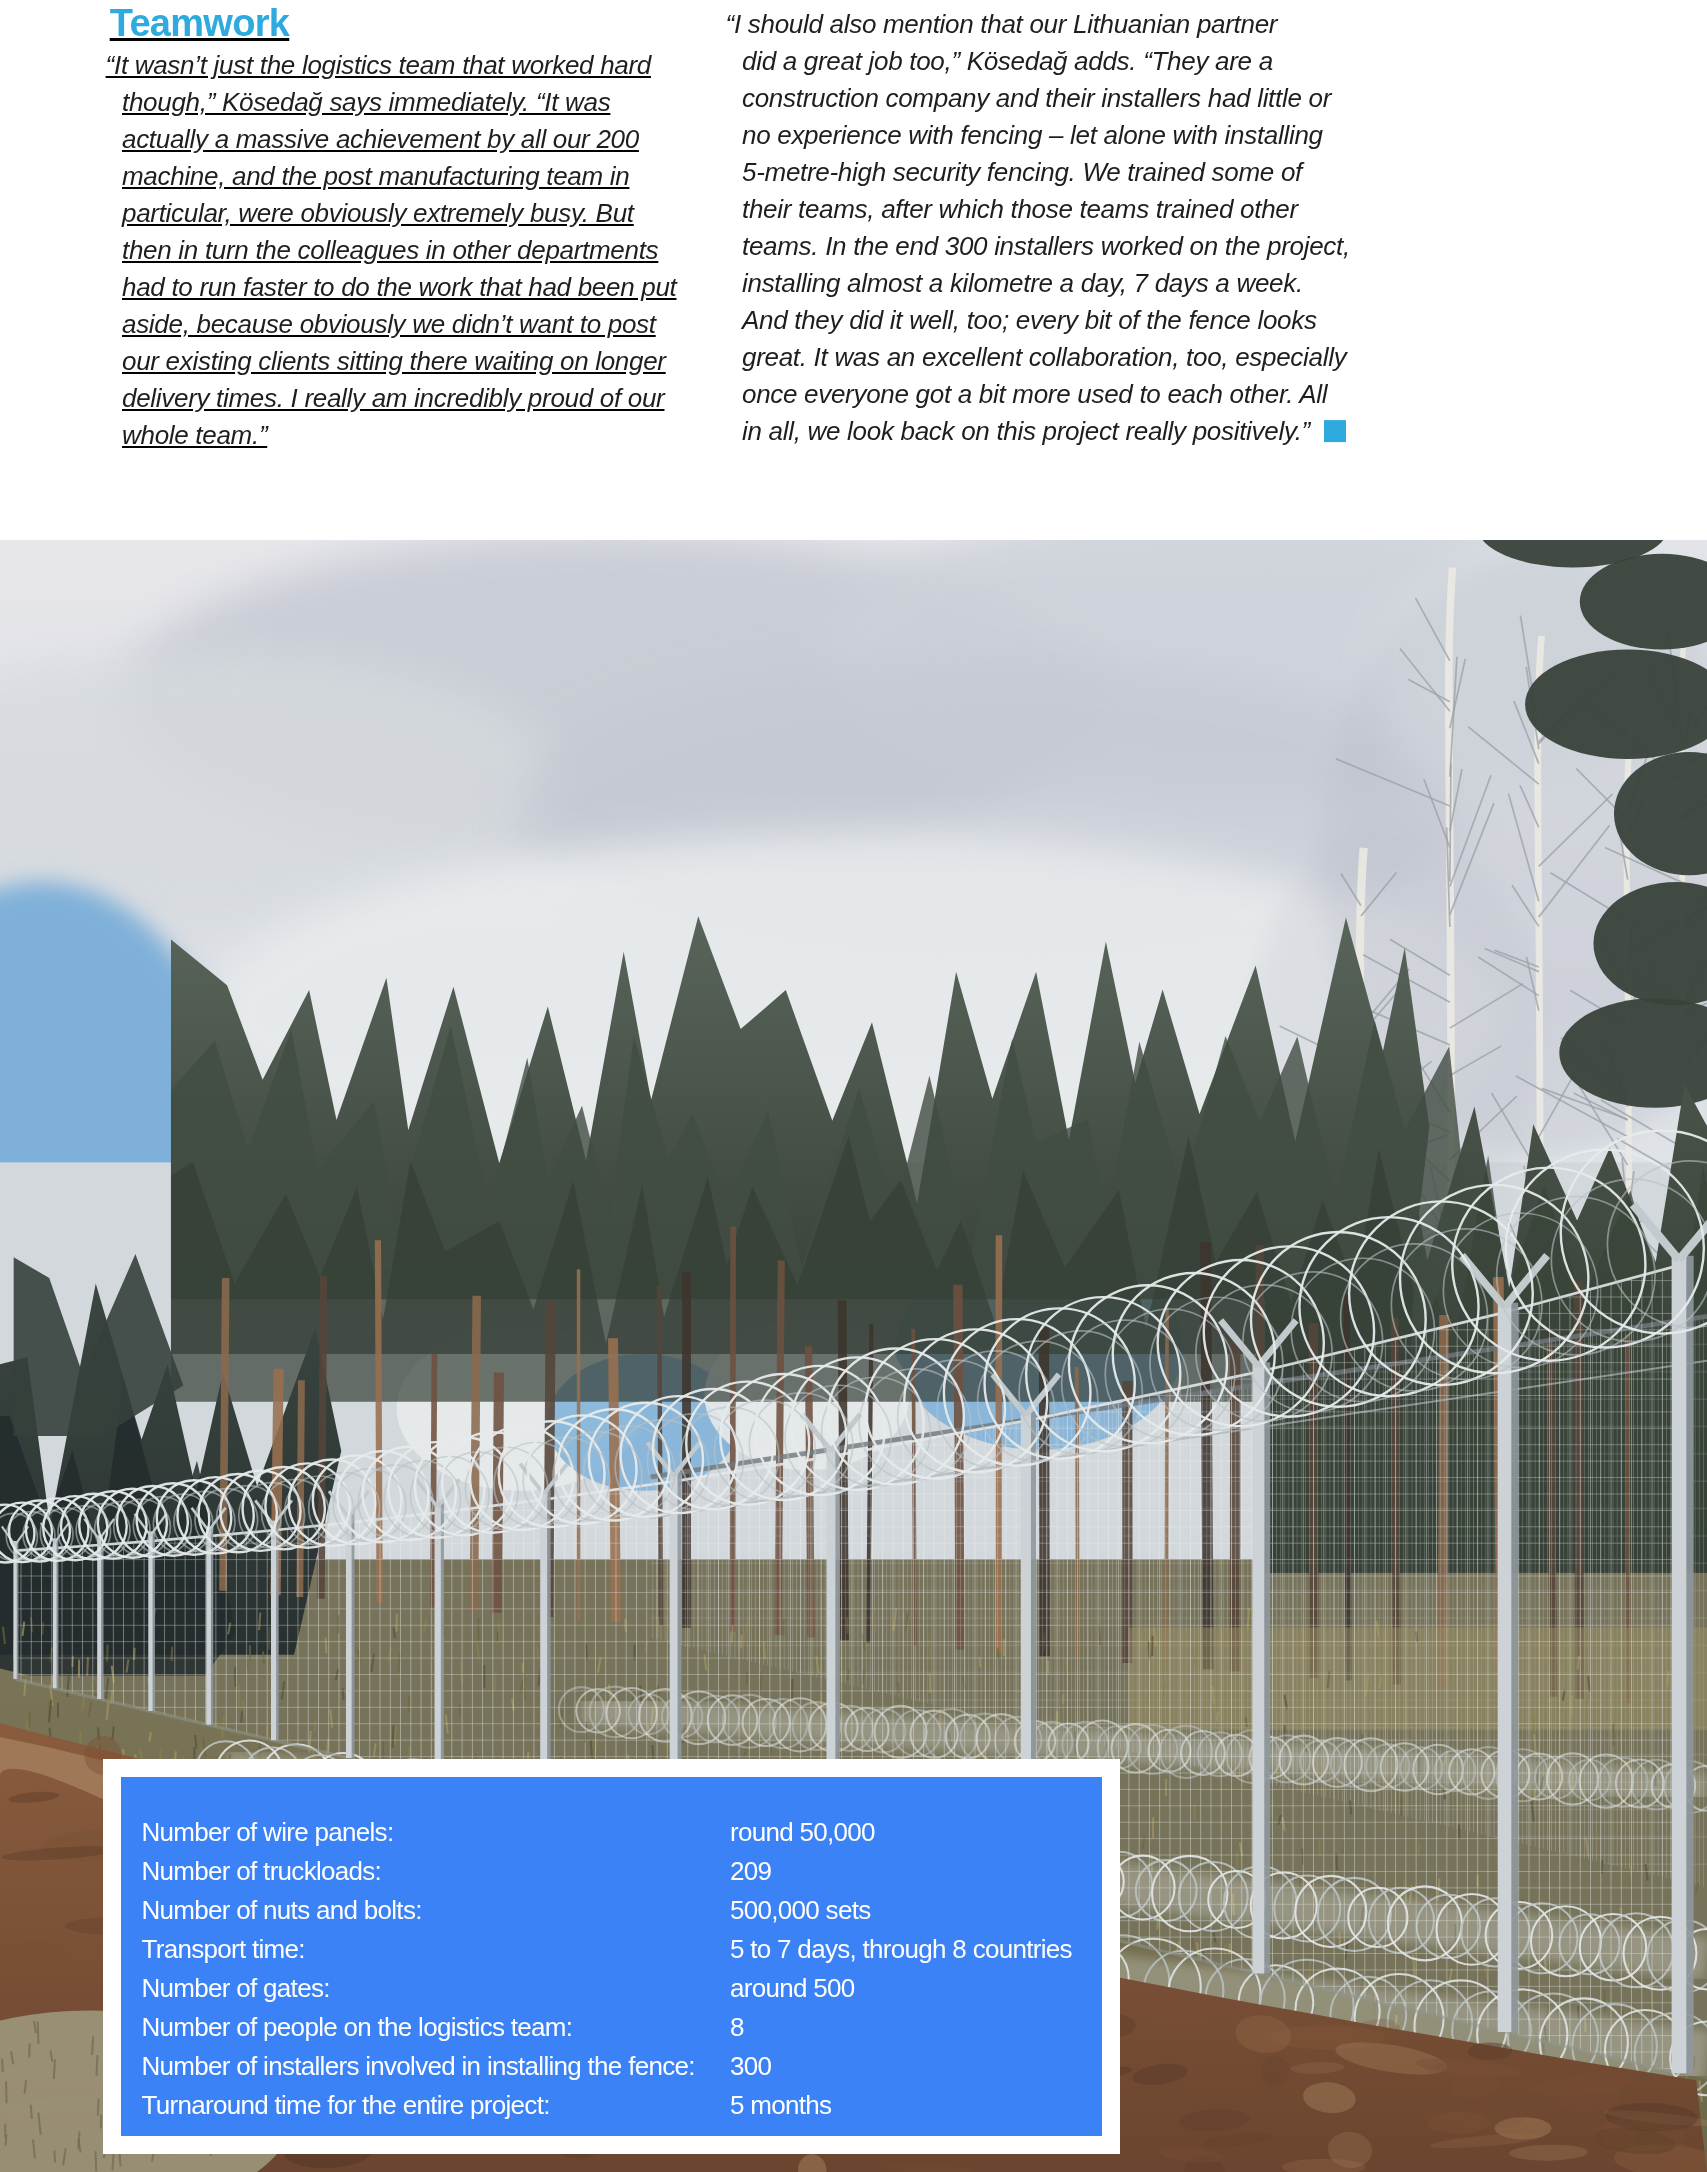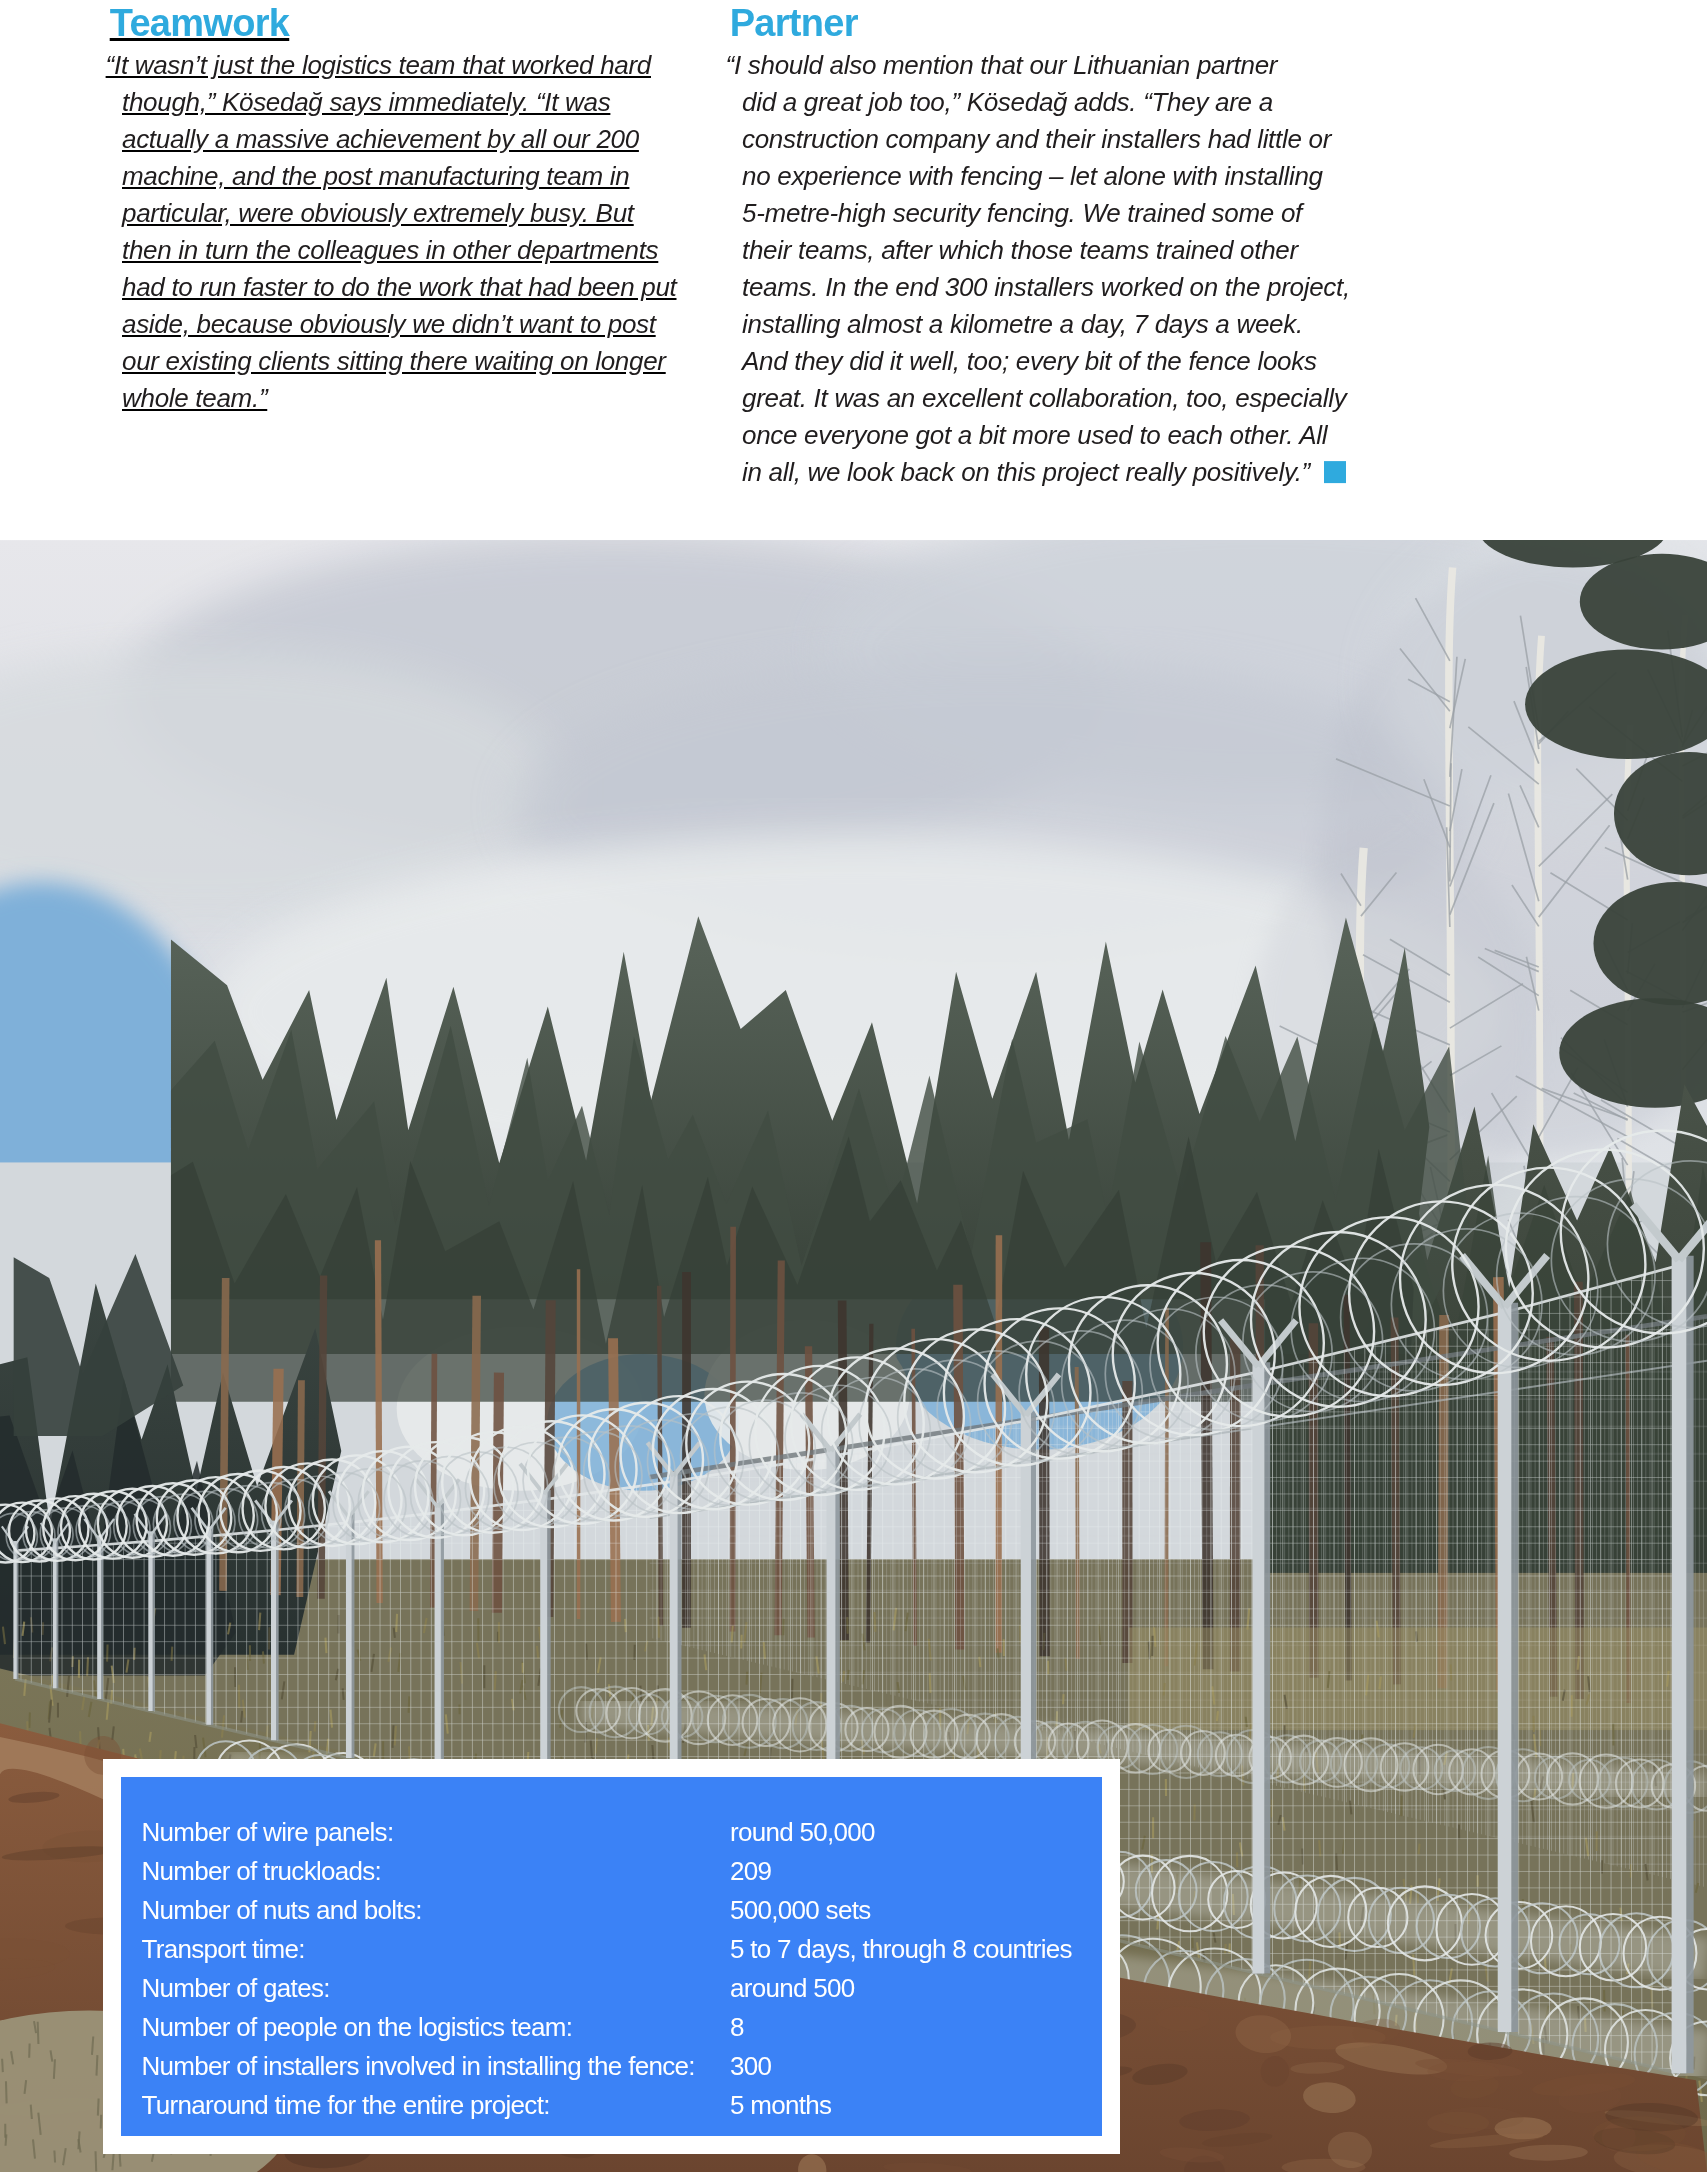--- a/index.html
+++ b/index.html
@@ -53,26 +53,26 @@
   <p class="body-text">
     <span class="tline first">“It wasn’t just the logistics team that worked hard</span>
     <span class="tline">though,” Kösedağ says immediately. “It was</span>
     <span class="tline">actually a massive achievement by all our 200</span>
     <span class="tline">machine, and the post manufacturing team in</span>
     <span class="tline">particular, were obviously extremely busy. But</span>
     <span class="tline">then in turn the colleagues in other departments</span>
     <span class="tline">had to run faster to do the work that had been put</span>
     <span class="tline">aside, because obviously we didn’t want to post</span>
     <span class="tline">our existing clients sitting there waiting on longer</span>
+    <span class="tline">delivery times. I really am incredibly proud of our</span>
     <span class="tline">whole team.”</span>
   </p>
 </section>
 
 <section class="col col-right">
-  <h2>Partner</h2>
   <p class="body-text">
     <span class="tline first">“I should also mention that our Lithuanian partner</span>
     <span class="tline">did a great job too,” Kösedağ adds. “They are a</span>
     <span class="tline">construction company and their installers had little or</span>
     <span class="tline">no experience with fencing – let alone with installing</span>
     <span class="tline">5-metre-high security fencing. We trained some of</span>
     <span class="tline">their teams, after which those teams trained other</span>
     <span class="tline">teams. In the end 300 installers worked on the project,</span>
     <span class="tline">installing almost a kilometre a day, 7 days a week.</span>
     <span class="tline">And they did it well, too; every bit of the fence looks</span>

